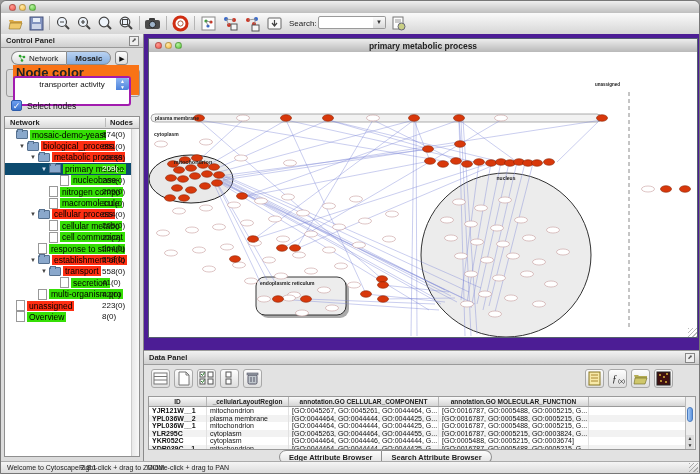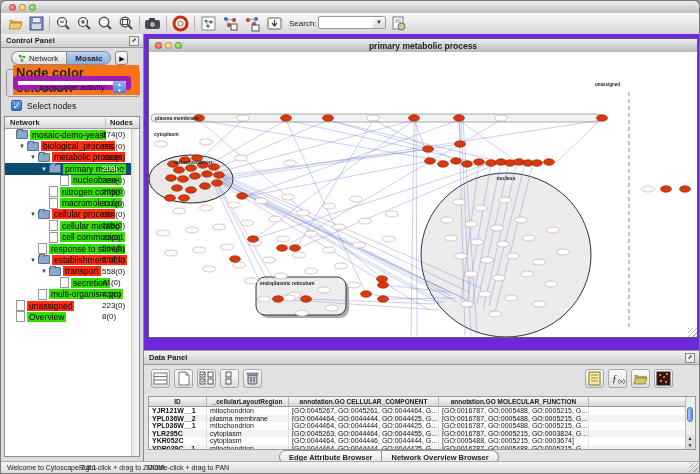--- a/index.html
+++ b/index.html
@@ -35,21 +35,21 @@
   .cp-tabs{position:absolute;left:10px;top:17px;height:14px;display:flex;}
   .cptab{height:14px;line-height:14px;font-size:8px;padding:0 8px;border:1px solid #8a8a8a;background:linear-gradient(#fdfdfd,#dcdcdc);
     color:#222;box-sizing:border-box;}
   .cptab.first{border-radius:7px 0 0 7px;border-right:none;padding-left:6px;}
   .cptab.sel{background:linear-gradient(#b9d2f2,#86aede);border-radius:0 7px 7px 0;font-weight:bold;}
   .cp-arrow{margin-left:4px;width:13px;height:14px;border:1px solid #8a8a8a;border-radius:3px;
     background:linear-gradient(#fdfdfd,#dcdcdc);font-size:7px;line-height:13px;text-align:center;color:#111;box-sizing:border-box;}
   .netic{display:inline-block;width:8px;height:8px;vertical-align:-1px;margin-right:3px;}
   .groupbox{position:absolute;left:5px;top:35px;width:132px;height:26px;border:1px solid #9a9a9a;border-radius:3px;}
   .gb-legend{position:absolute;left:6px;top:-5px;background:#f97316;padding:0 3px;font-size:13px;font-weight:bold;color:#222;}
-  .dropdown{position:absolute;left:6px;top:6px;width:118px;height:14px;background:#fff;border:5px solid #a21caf;border-radius:3px;
+  .dropdown{position:absolute;left:6px;top:6px;width:118px;height:30px;background:#fff;border:2px solid #a21caf;border-radius:3px;
     font-size:8px;line-height:13px;text-align:center;color:#111;box-sizing:border-box;}
   .dd-step{position:absolute;right:0;top:0;width:13px;height:12px;border-radius:0 2px 2px 0;
     background:linear-gradient(#8fb6f2,#4b82dc);color:#fff;font-size:5px;line-height:6px;text-align:center;}
   .cb-row{position:absolute;left:10px;top:66px;height:12px;}
   .checkbox{position:absolute;left:0;top:0;width:11px;height:11px;border-radius:2px;border:1px solid #2d5cab;
     background:linear-gradient(#6d9ff0,#3a72cc);color:#fff;font-size:9px;line-height:10px;text-align:center;box-sizing:border-box;}
   .cb-label{position:absolute;left:16px;top:1px;font-size:8.5px;color:#111;white-space:nowrap;}
   .tree{position:absolute;left:3px;top:82px;right:3px;bottom:5px;background:#fff;border:1px solid #8f8f8f;overflow:hidden;}
   .tree-hdr{position:absolute;left:0;top:0;right:0;height:11px;background:linear-gradient(#fafafa,#d8d8d8);
     border-bottom:1px solid #9a9a9a;font-size:7.5px;font-weight:bold;color:#222;}
@@ -64,21 +64,21 @@
   .trow.sel .tarrow{color:#dce6f5;}
   .tfolder{display:inline-block;width:10px;height:7px;background:#8aa8cc;border:1px solid #55708f;border-radius:1px;margin-right:2px;flex:none;position:relative;}
   .tfolder:before{content:"";position:absolute;left:0;top:-2px;width:4px;height:2px;background:#8aa8cc;border:1px solid #55708f;border-bottom:none;}
   .tfile{display:inline-block;width:7px;height:9px;background:#fff;border:1px solid #999;margin-right:2px;flex:none;}
   .tlabel{font-size:8.5px;color:#000;padding:0 2px;flex:none;max-width:72px;overflow:hidden;}
   .tlabel.green{background:#35df05;}
   .tlabel.red{background:#fe2e12;}
   .tcount{position:absolute;left:97px;font-size:8px;color:#111;background:transparent;}
   .trow.sel .tcount{color:#fff;}
   
-  .desktop{position:absolute;left:143px;top:33px;right:0;height:404px;background:#6d28d9;}
+  .desktop{position:absolute;left:143px;top:33px;right:0;height:404px;background:#4c1d95;}
   .netwin{position:absolute;left:4px;top:4px;width:550px;height:300px;border:1px solid #55606e;background:#fff;box-sizing:border-box;}
   .nw-title{position:absolute;left:0;top:0;right:0;height:13px;background:linear-gradient(#ededed,#b9b9b9);
     border-bottom:1px solid #8a8a8a;}
   .nw-title .title{position:absolute;left:0;right:0;top:1.5px;text-align:center;font-size:8.5px;font-weight:bold;color:#222;}
   .nw-canvas{position:absolute;left:0;top:13px;right:0;bottom:0;background:#fff;overflow:hidden;}
   .nw-grip{position:absolute;right:0;bottom:0;width:9px;height:9px;
     background:repeating-linear-gradient(135deg,#bbb 0 1px,transparent 1px 3px);}
   .edge{stroke:rgba(123,132,214,0.5);stroke-width:0.8;}
   .onode{fill:#d8380b;stroke:#8c2403;stroke-width:0.6;}
   .wnode{fill:#fff;stroke:#c79e9e;stroke-width:0.6;}
@@ -679,21 +679,21 @@
           <div class="dprow"><span class="tdc id" style="width: 58px;">YKR052C</span><span class="tdc" style="width: 82px;">cytoplasm</span><span class="tdc" style="width: 150px;">[GO:0044464, GO:0044446, GO:0044444, G...</span><span class="tdc" style="width: 150px;">[GO:0005488, GO:0005215, GO:0003674]</span></div>
           <div class="dprow alt"><span class="tdc id" style="width: 58px;">YDR039C__1</span><span class="tdc" style="width: 82px;">mitochondrion</span><span class="tdc" style="width: 150px;">[GO:0044464, GO:0044444, GO:0044425, G...</span><span class="tdc" style="width: 150px;">[GO:0016787, GO:0005488, GO:0005215, G...</span></div>
         </div>
       <div class="dp-scroll">
         <span class="dp-thumb"></span>
         <span class="dp-arrows">▲<br>▼</span>
       </div>
     </div>
     <div id="dp-tabs">
         <span class="btab">Edge Attribute Browser</span>
-        <span class="btab">Network Overview Browser</span>
+        <span class="btab">Search Attribute Browser</span>
       </div>
   </div>
 
   <div class="statusbar">
     <div id="status-items">
         <span class="st-item" style="left: 6px;">Welcome to Cytoscape 2.8.1</span>
         <span class="st-item" style="left: 78px;">Right-click + drag to ZOOM</span>
         <span class="st-item" style="left: 146px;">Middle-click + drag to PAN</span>
       </div>
     <div class="app-grip"></div>

